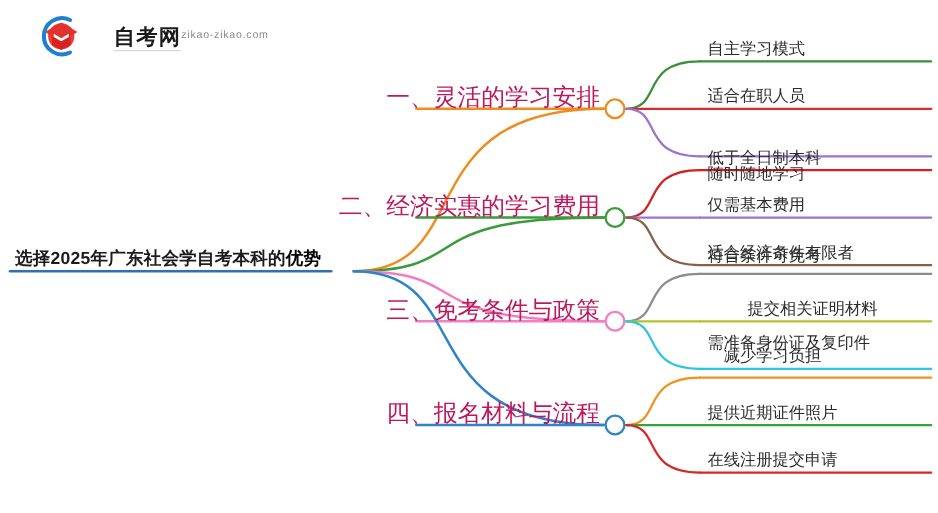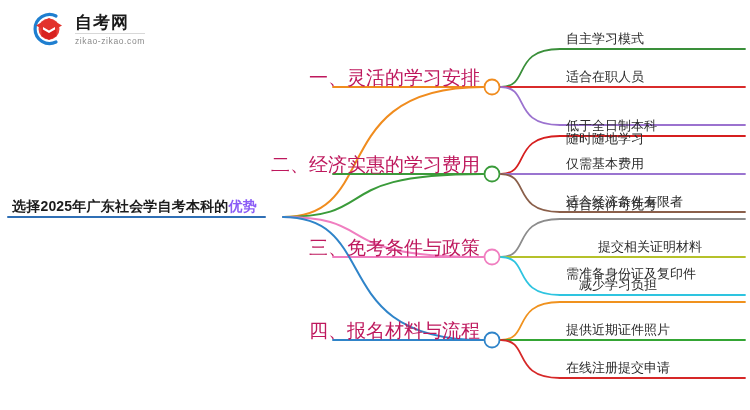--- a/index.html
+++ b/index.html
@@ -29,23 +29,24 @@
     gap: 7px;
   }
   .logo-mark {
     width: 42px;
     height: 38px;
     position: relative;
     flex: none;
   }
   .logo-text-wrap {
     display: flex;
-    flex-direction: column;
+    flex-direction: row;
     justify-content: flex-end;
     padding-top: 2px;
+    margin-left: 16px;
   }
   .logo-title {
     font-size: 17px;
     font-weight: bold;
     color: #1a1a1a;
     letter-spacing: 1px;
     line-height: 19px;
     border-bottom: 1px solid #d8d8d8;
     padding-bottom: 1px;
   }
@@ -72,21 +73,21 @@
     color: #262626;
     font-family: "Liberation Sans", "DejaVu Sans", sans-serif;
   }
   .root-label {
     font-size: 14px;
     font-weight: bold;
     color: #1c1c1c;
     letter-spacing: 0.2px;
   }
   .root-label .accent {
-    color: #8b5cf6;
+    color: #000000;
   }
   .branch-label {
     font-size: 19px;
     color: #be185d;
   }
   .leaf-label {
     font-size: 13px;
     color: #2b2b2b;
   }
 </style>

